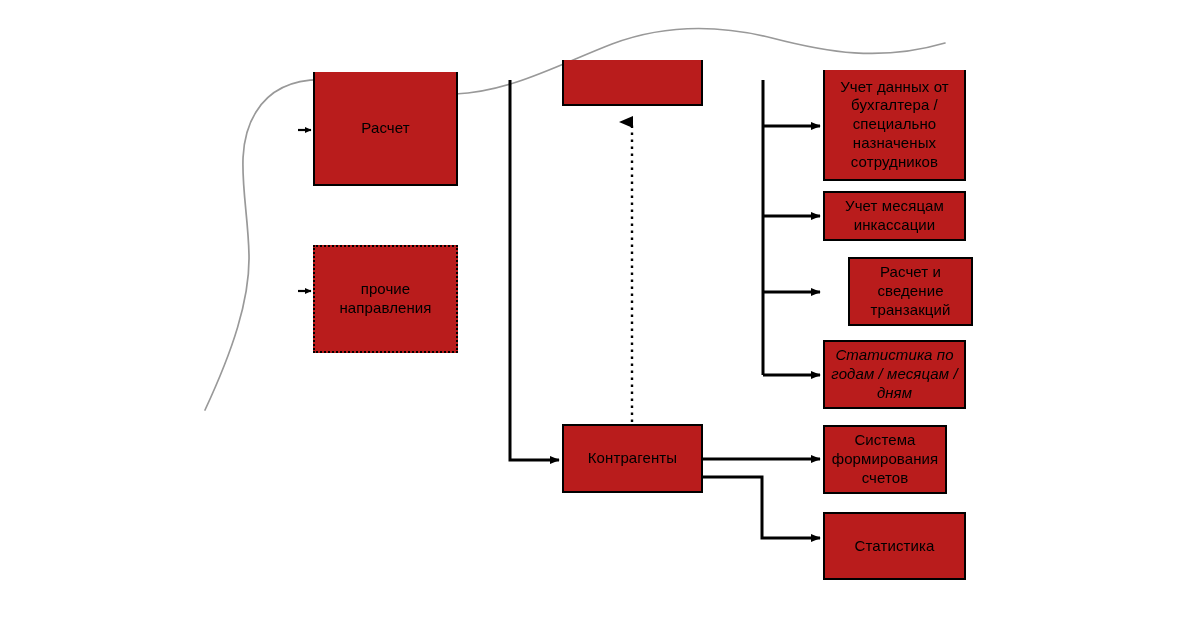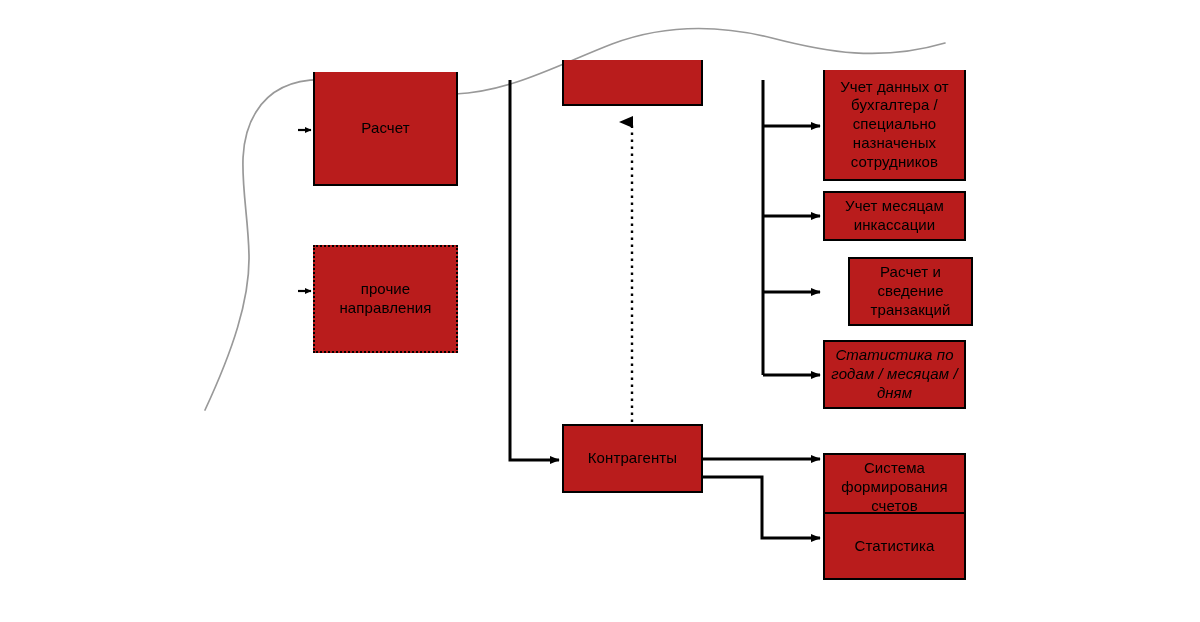--- a/index.html
+++ b/index.html
@@ -135,21 +135,21 @@
 сведение
 транзакций</span>
   </div>
 
   <div class="node solid" style="left:823px; top:340px; width:143px; height:69px;font-style:italic;">
     <span class="node-label">Статистика по
 годам / месяцам /
 дням</span>
   </div>
 
-  <div class="node solid" style="left:823px; top:425px; width:143px; height:69px;margin-top:28px;">
+  <div class="node solid" style="left:823px; top:425px; width:124px; height:69px;">
     <span class="node-label">Система
 формирования
 счетов</span>
   </div>
 
   <div class="node solid" style="left:823px; top:512px; width:143px; height:68px;">
     <span class="node-label">Статистика</span>
   </div>
 
   <div class="node solid" style="left:562px; top:424px; width:141px; height:69px;">

